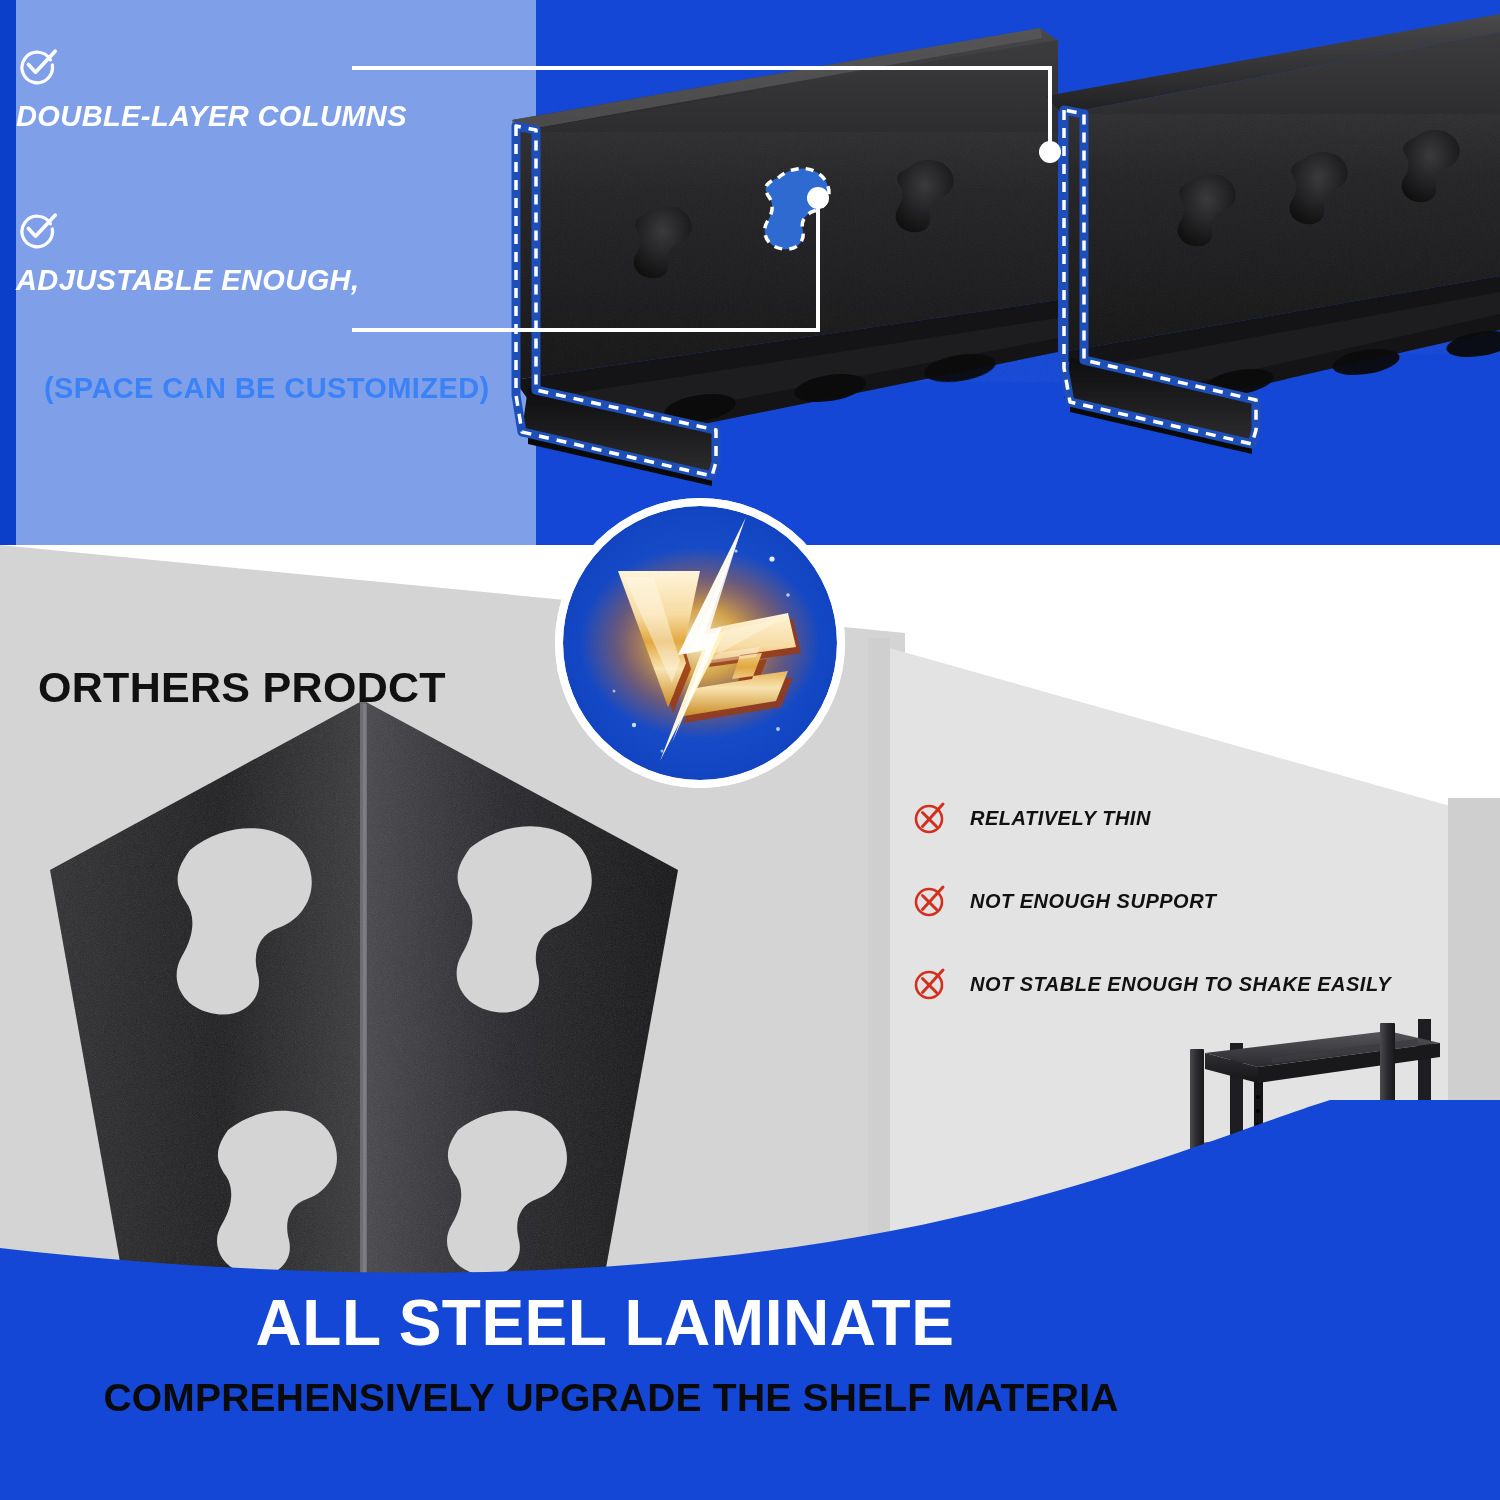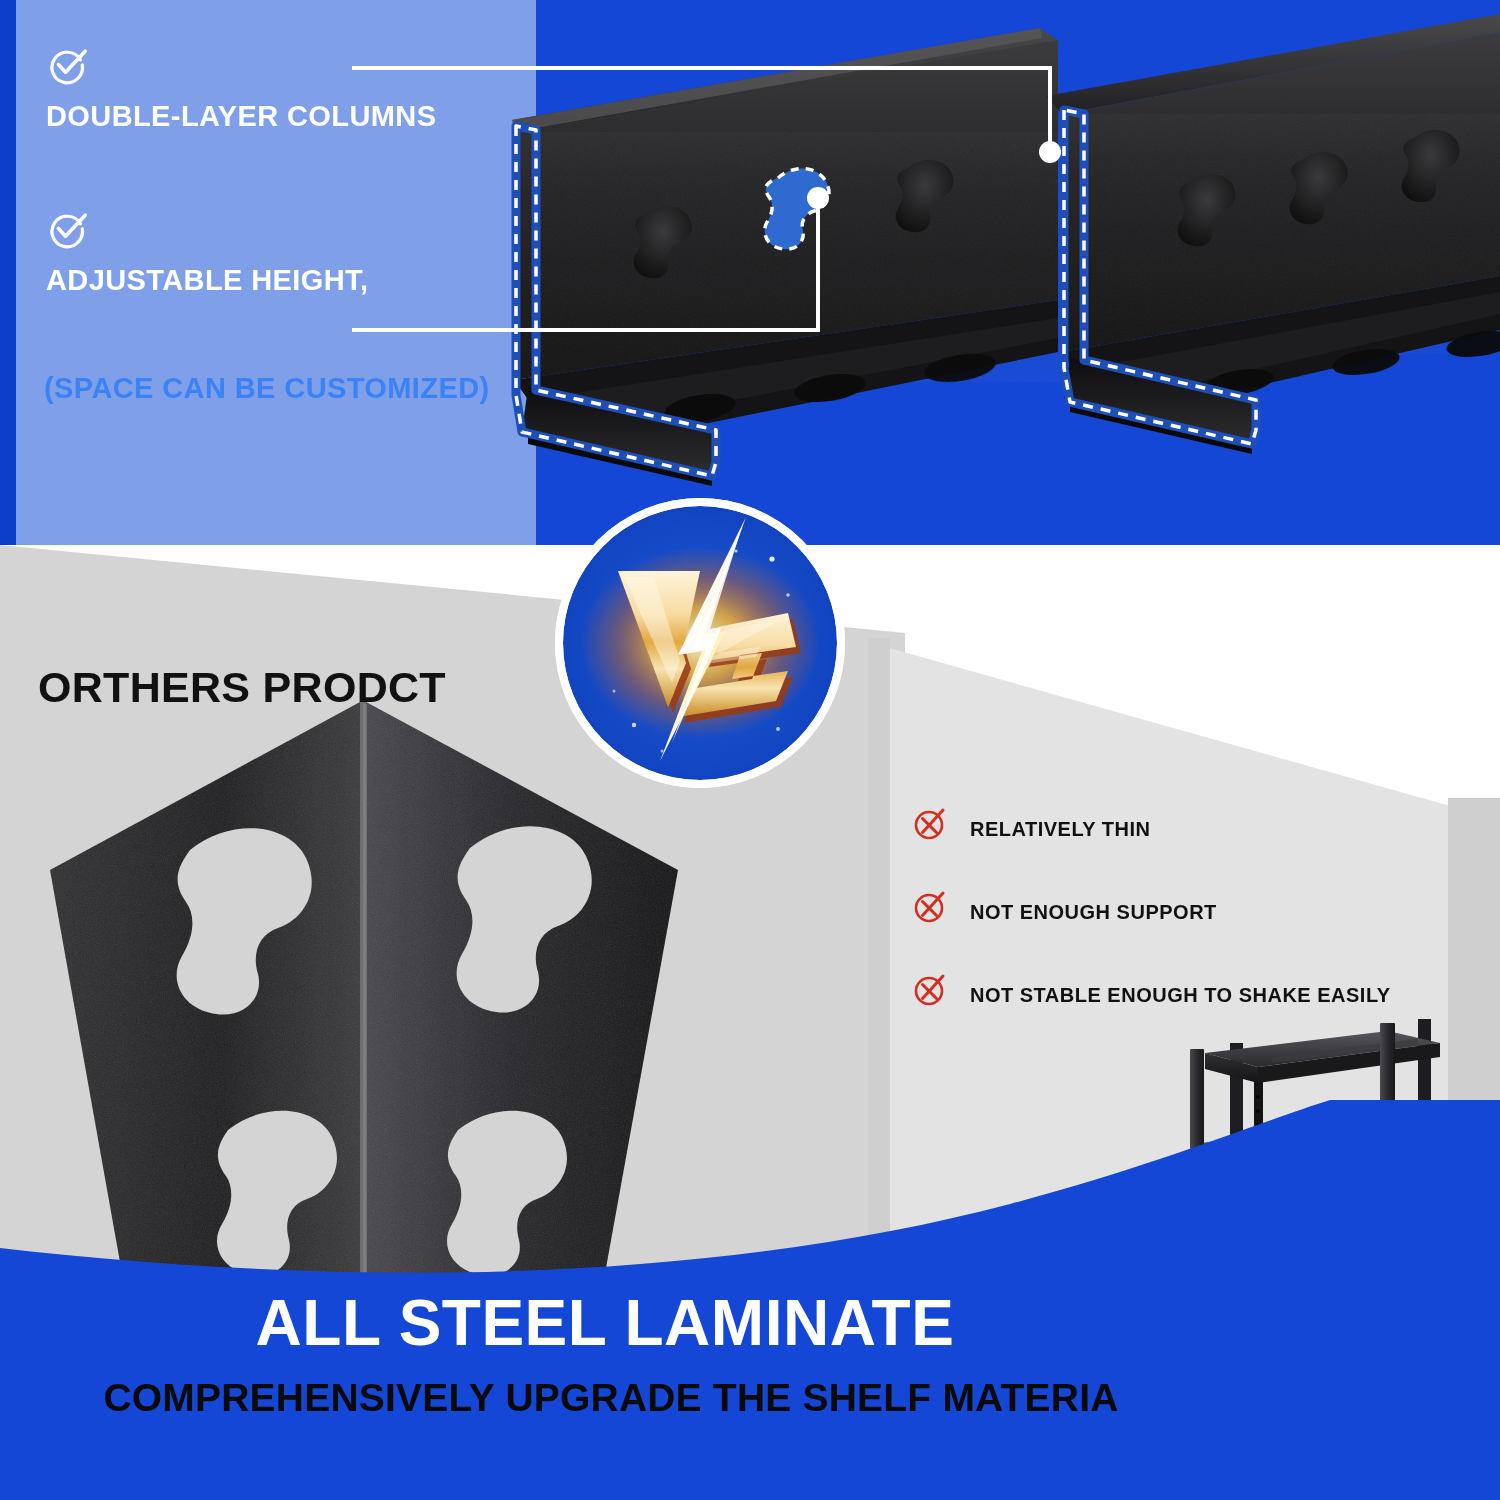--- a/index.html
+++ b/index.html
@@ -23,21 +23,21 @@
   #panel-product-stage {
     left:0; top:0; width:1500px; height:545px;
     background:#1447d6; z-index:1;
   }
 
   
   #product-photo { left:0; top:0; width:1500px; height:545px; z-index:4; }
 
   
   #feature-list { left:16px; top:0; width:520px; height:545px; z-index:6; }
-  .feature-item { position:absolute; left:30px; width:500px; }
+  .feature-item { position:absolute; left:0; width:500px;font-style:italic; }
   .feature-check { display:block; width:42px; height:42px; margin-bottom:14px; }
   .feature-label {
     color:#ffffff; font-size:29px; font-weight:bold; letter-spacing:.4px;
     line-height:1.12; white-space:nowrap;
   }
   #feature-item-0 { top:44px; }
   #feature-item-1 { top:208px; }
   #feature-note {
     position:absolute; left:28px; top:372px; width:540px;
     color:#3b82f6; font-size:29px; font-weight:bold; letter-spacing:.4px; white-space:nowrap;
@@ -70,21 +70,21 @@
   #title-ours {
     position:absolute; left:1056px; top:563px; z-index:9;
     color:#ffffff; font-size:43px; font-weight:bold; letter-spacing:.3px; white-space:nowrap;
   }
 
   
   #others-photo { left:30px; top:690px; width:660px; height:600px; z-index:7; }
 
   
   #cons-list { position:absolute; left:912px; top:795px; z-index:9; width:560px; }
-  .con-row { display:flex; align-items:flex-end; height:46px; margin-bottom:37px; }
+  .con-row { display:flex; align-items:center; height:46px; margin-bottom:37px;font-style:italic; }
   .con-icon { width:34px; height:34px; flex:0 0 34px; margin-right:24px; }
   .con-label { color:#111111; font-size:20px; font-weight:bold; letter-spacing:.5px; white-space:nowrap; }
 
   
   #shelf-unit { left:1172px; top:1005px; width:300px; height:470px; z-index:10; }
 
   
   #banner-bottom { left:0; top:1100px; width:1500px; height:400px; z-index:11; }
   #banner-title {
     position:absolute; left:0; top:1286px; width:1210px; z-index:13; text-align:center;
@@ -217,21 +217,21 @@
         <path d="M13 21.5 L20.5 29.5 L41 7.5" fill="none" stroke="#ffffff" stroke-width="3.8" stroke-linecap="round" stroke-linejoin="round"></path>
       </svg>
       <div class="feature-label">DOUBLE-LAYER COLUMNS</div>
     </div>
 
     <div class="feature-item" id="feature-item-1">
       <svg class="feature-check" viewBox="0 0 44 44">
         <path d="M36 16.5 A16 16 0 1 0 38 22" fill="none" stroke="#ffffff" stroke-width="3.4" stroke-linecap="round"></path>
         <path d="M13 21.5 L20.5 29.5 L41 7.5" fill="none" stroke="#ffffff" stroke-width="3.8" stroke-linecap="round" stroke-linejoin="round"></path>
       </svg>
-      <div class="feature-label">ADJUSTABLE HEIGHT,</div>
+      <div class="feature-label">ADJUSTABLE ENOUGH,</div>
     </div>
 
     <div id="feature-note">(SPACE CAN BE CUSTOMIZED)</div>
   </div>
 
   <div class="layer" id="band-others"></div>
   <div class="layer" id="band-ours"></div>
   <div class="layer" id="band-ours-shade-l"></div>
   <div class="layer" id="band-ours-shade-r"></div>
 

